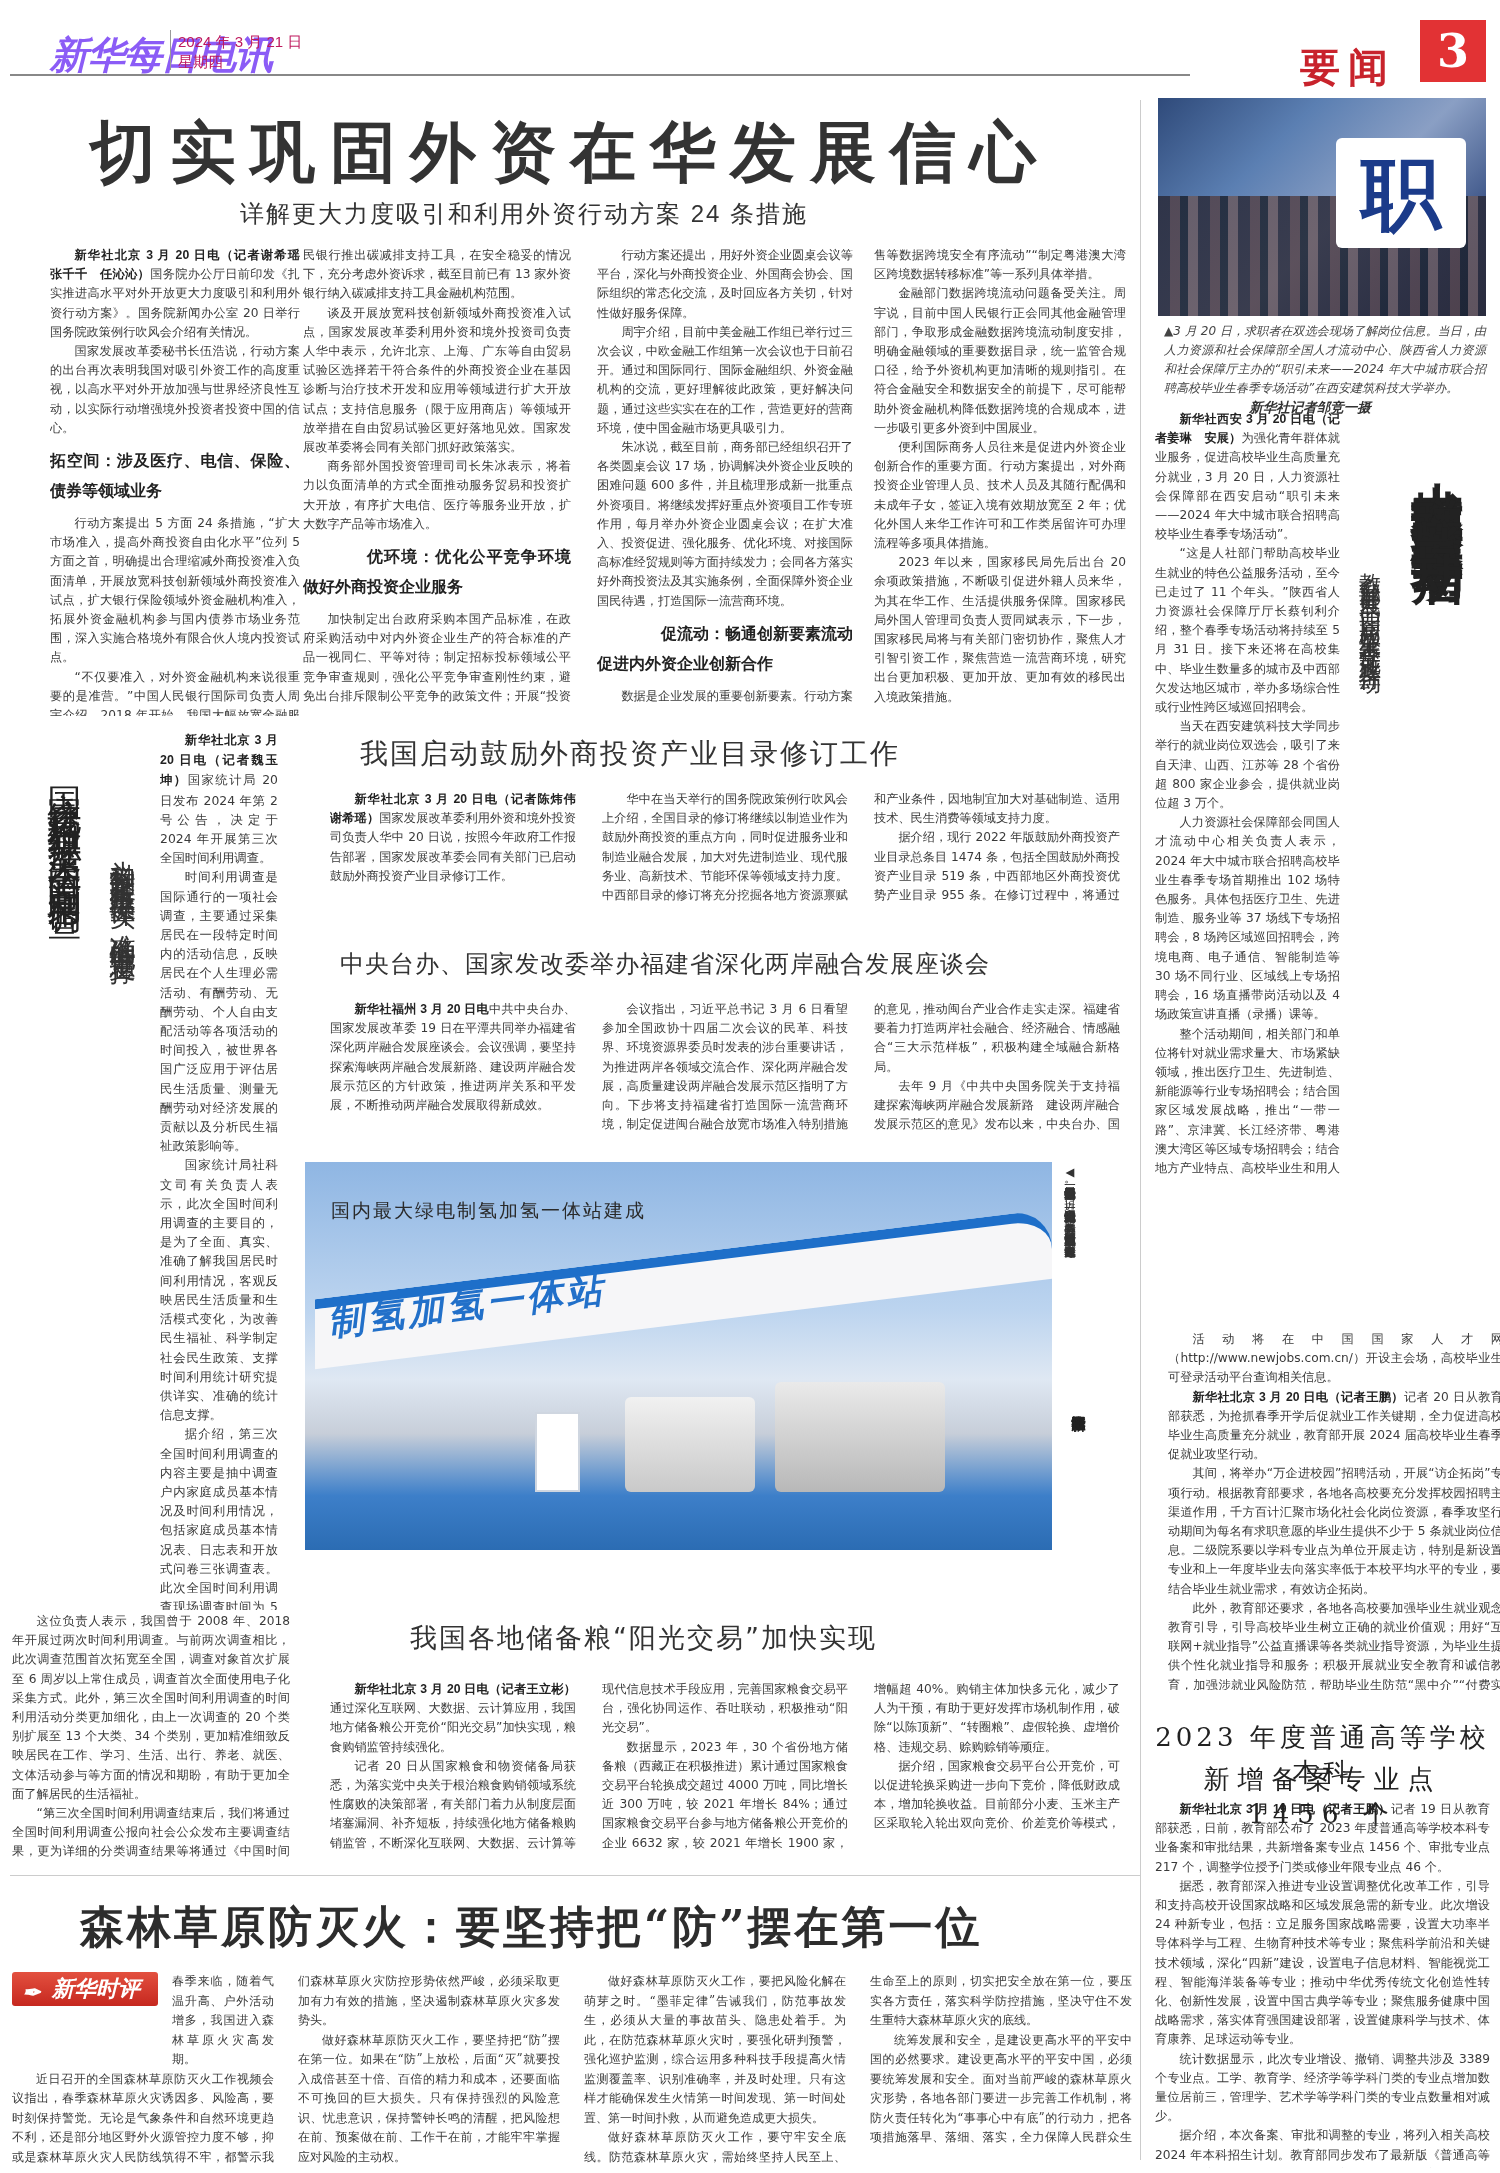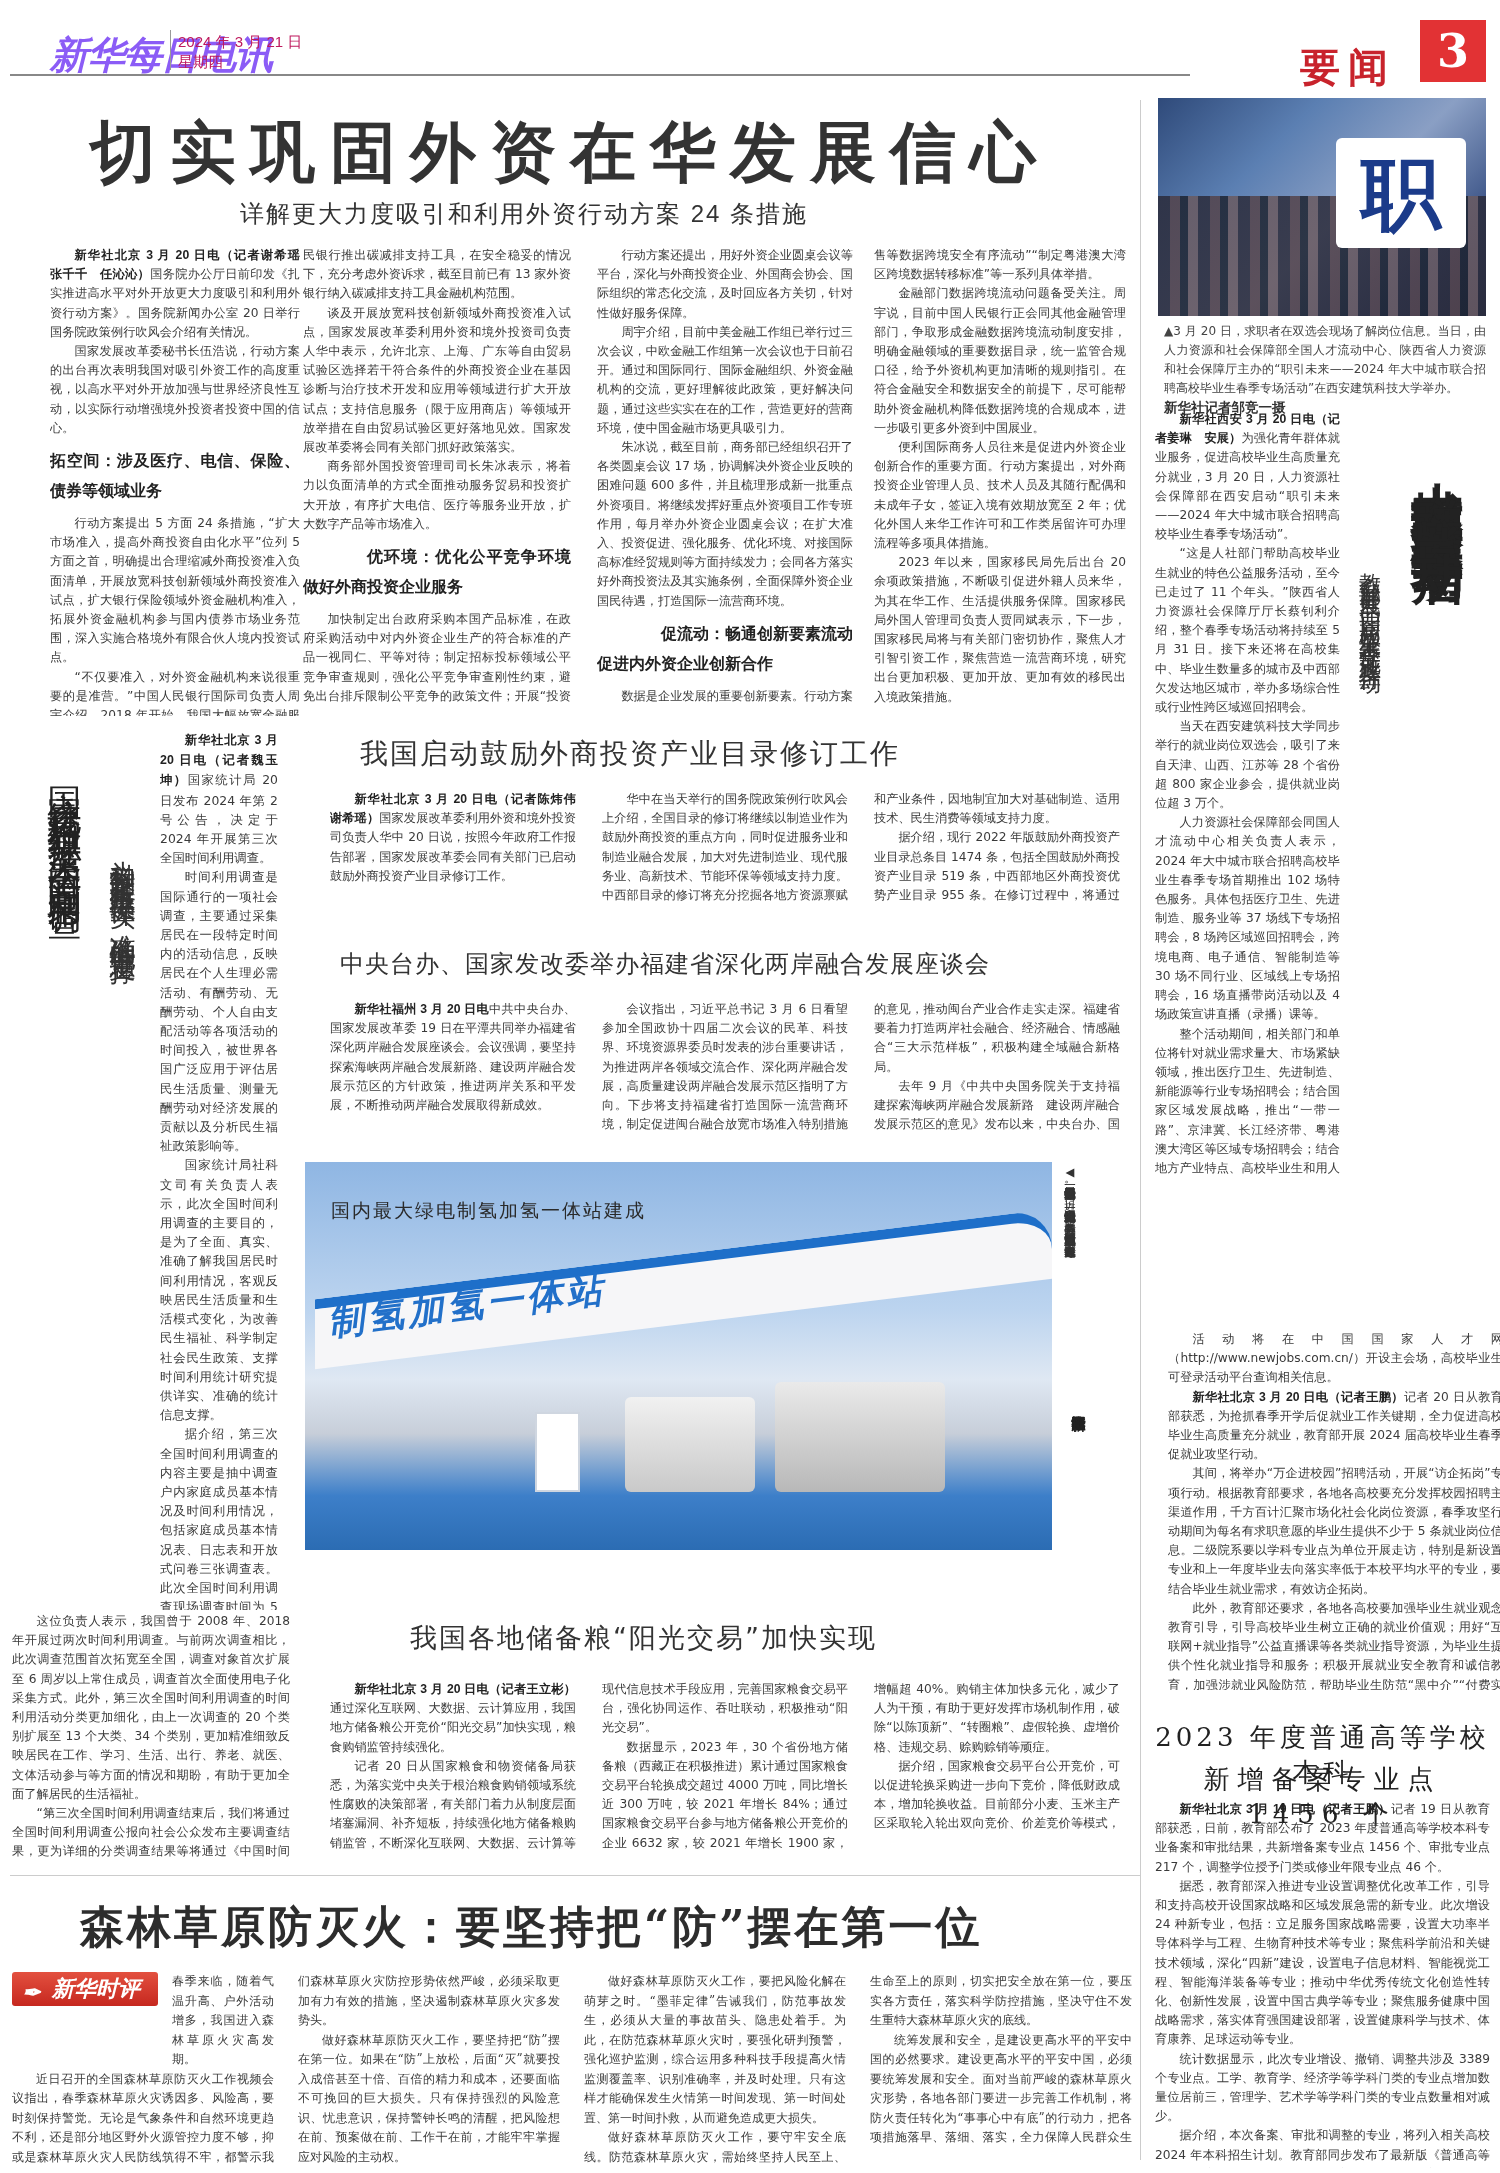--- a/index.html
+++ b/index.html
@@ -14,21 +14,21 @@
   .main-headline { left: 90px; top: 108px; font-size: 66px; font-weight: bold; letter-spacing: 14px; color: #333; }
   .sub-headline { left: 240px; top: 198px; font-family: "Liberation Sans", sans-serif; font-size: 24px; color: #333; letter-spacing: 2px; }
   .col { font-family: "DejaVu Sans", sans-serif; font-size: 12.2px; line-height: 19.2px; color: #3a3a3a; text-align: justify; overflow: hidden; }
   .col p { text-indent: 2em; }
   .col p.noindent { text-indent: 0; }
   .col b { font-family: "Liberation Sans", sans-serif; font-weight: bold; color: #222; }
   .col h4 { font-family: "Liberation Sans", sans-serif; font-size: 16px; font-weight: bold; line-height: 30px; margin: 8px 0; color: #222; text-indent: 4em; }
   .photo-top { left: 1158px; top: 98px; width: 328px; height: 218px; background: linear-gradient(135deg, #2f4a7a 0%, #5b7fb2 30%, #8a9fc4 55%, #3d5588 80%, #1f2f55 100%); overflow: hidden; }
   .photo-top .crowd { position: absolute; left: 0; bottom: 0; width: 100%; height: 55%; background: repeating-linear-gradient(90deg, #2b2b3a 0 12px, #54434a 12px 22px, #1d2330 22px 30px, #6a5a60 30px 40px); opacity: .85; }
   .photo-top .sign { position: absolute; right: 20px; top: 40px; width: 130px; height: 110px; background: #fff; border-radius: 6px; color: #1b3b8a; font-size: 80px; font-weight: bold; line-height: 110px; text-align: center; }
-  .caption-top { left: 1164px; top: 322px; width: 322px; font-family: "DejaVu Sans", sans-serif; font-size: 12px; line-height: 19px; color: #444; text-align: justify; }
+  .caption-top { left: 1164px; top: 322px; width: 322px; font-family: "DejaVu Sans", sans-serif; font-size: 12px; line-height: 19px; color: #444; text-align: justify; font-style: italic; }
   .credit { font-family: "Liberation Sans", sans-serif; font-weight: bold; font-size: 13.5px; color: #333; }
   .vert { writing-mode: vertical-rl; }
   .vhead-right { left: 1408px; top: 440px; font-size: 52px; font-weight: bold; color: #222; line-height: 60px; letter-spacing: 4px; }
   .vsub-right { left: 1355px; top: 555px; font-family: "Liberation Sans", sans-serif; font-size: 22px; color: #333; letter-spacing: 4px; line-height: 30px; }
   .vhead-left { left: 40px; top: 760px; font-family: "DejaVu Sans", sans-serif; font-size: 34px; color: #222; line-height: 50px; letter-spacing: 6px; }
   .vsub-left { left: 103px; top: 840px; font-family: "DejaVu Sans", sans-serif; font-size: 26px; color: #333; line-height: 40px; letter-spacing: 3px; }
   .headline2 { font-family: "DejaVu Sans", sans-serif; font-size: 28px; color: #333; letter-spacing: 2px; }
   .photo-mid { left: 305px; top: 1162px; width: 747px; height: 388px; background: linear-gradient(180deg, #8fb6e3 0%, #bcd4ef 38%, #dfe8f3 56%, #c7ced9 70%, #3d7fc9 86%, #2b6cb3 100%); overflow: hidden; }
   .photo-mid .canopy { position: absolute; left: 10px; top: 92px; width: 737px; height: 70px; background: #f6f6f8; transform: skewY(-7deg); border-top: 10px solid #1e6fc9; border-radius: 0 40px 0 0; }
   .photo-mid .canopy-label { position: absolute; left: 22px; top: 120px; font-size: 36px; font-weight: bold; font-style: italic; color: #2270c9; transform: rotate(-7deg); letter-spacing: 4px; }
@@ -91,21 +91,21 @@
   <p>2023 年以来，国家移民局先后出台 20 余项政策措施，不断吸引促进外籍人员来华，为其在华工作、生活提供服务保障。国家移民局外国人管理司负责人贾同斌表示，下一步，国家移民局将与有关部门密切协作，聚焦人才引智引资工作，聚焦营造一流营商环境，研究出台更加积极、更加开放、更加有效的移民出入境政策措施。</p>
 
 </div>
 
 <div class="abs photo-top">
   <div class="crowd"></div>
   <div class="sign">职</div>
 </div>
 <div class="abs caption-top">
   <p>▲3 月 20 日，求职者在双选会现场了解岗位信息。当日，由人力资源和社会保障部全国人才流动中心、陕西省人力资源和社会保障厅主办的“职引未来——2024 年大中城市联合招聘高校毕业生春季专场活动”在西安建筑科技大学举办。</p>
-  <p style="text-align:left;padding-right:30px;" class="credit">新华社记者邹竞一摄</p>
+  <p style="text-align:center;padding-right:30px;" class="credit">新华社记者邹竞一摄</p>
 </div>
 
 <div class="abs vert vhead-right">大中城市联合招聘高校毕业生春季专场启动</div>
 <div class="abs vert vsub-right">教育部部署开展二〇二四届高校毕业生春季促就业攻坚行动</div>
 <div class="abs col" style="left:1155px;top:410px;width:185px;height:770px;">
   <p><b>新华社西安 3 月 20 日电（记者姜琳　安展）</b><span>为强化青年群体就业服务，促进高校毕业生高质量充分就业，3 月 20 日，人力资源社会保障部在西安启动“职引未来——2024 年大中城市联合招聘高校毕业生春季专场活动”。</span></p>
   <p>“这是人社部门帮助高校毕业生就业的特色公益服务活动，至今已走过了 11 个年头。”陕西省人力资源社会保障厅厅长蔡钊利介绍，整个春季专场活动将持续至 5 月 31 日。接下来还将在高校集中、毕业生数量多的城市及中西部欠发达地区城市，举办多场综合性或行业性跨区域巡回招聘会。</p>
   <p>当天在西安建筑科技大学同步举行的就业岗位双选会，吸引了来自天津、山西、江苏等 28 个省份超 800 家企业参会，提供就业岗位超 3 万个。</p>
   <p>人力资源社会保障部会同国人才流动中心相关负责人表示，2024 年大中城市联合招聘高校毕业生春季专场首期推出 102 场特色服务。具体包括医疗卫生、先进制造、服务业等 37 场线下专场招聘会，8 场跨区域巡回招聘会，跨境电商、电子通信、智能制造等 30 场不同行业、区域线上专场招聘会，16 场直播带岗活动以及 4 场政策宣讲直播（录播）课等。</p>
   <p>整个活动期间，相关部门和单位将针对就业需求量大、市场紧缺领域，推出医疗卫生、先进制造、新能源等行业专场招聘会；结合国家区域发展战略，推出“一带一路”、京津冀、长江经济带、粤港澳大湾区等区域专场招聘会；结合地方产业特点、高校毕业生和用人单位需求，灵活、密集组织专业化、精准化、小型化、定制式招聘会。</p>

